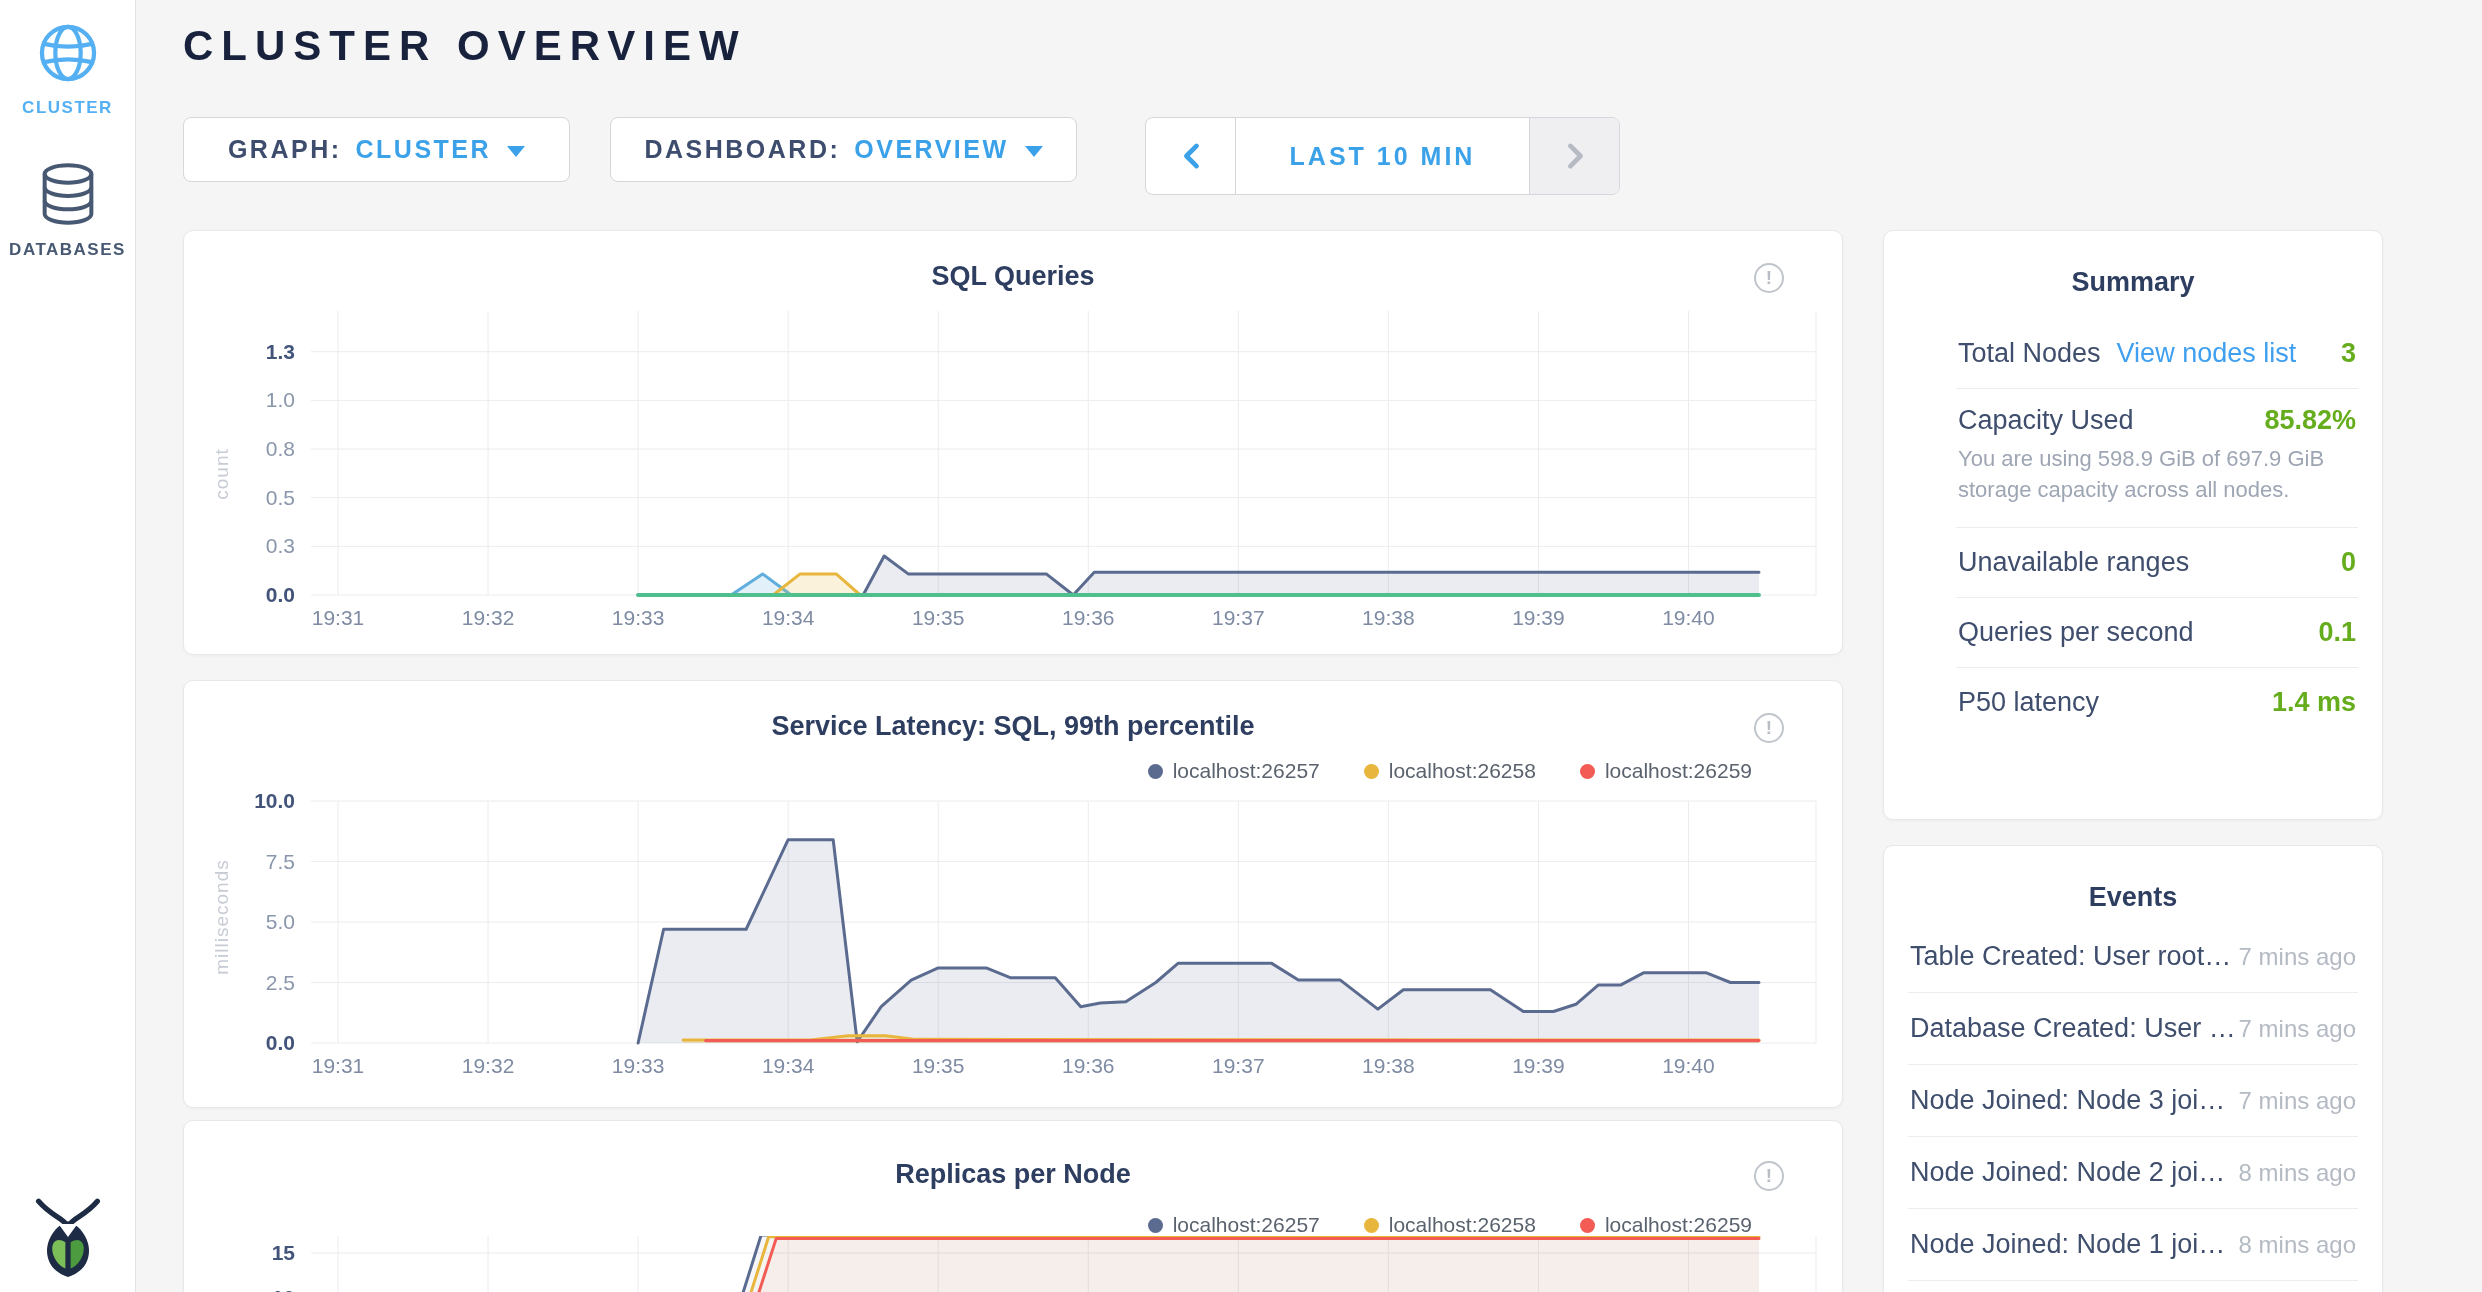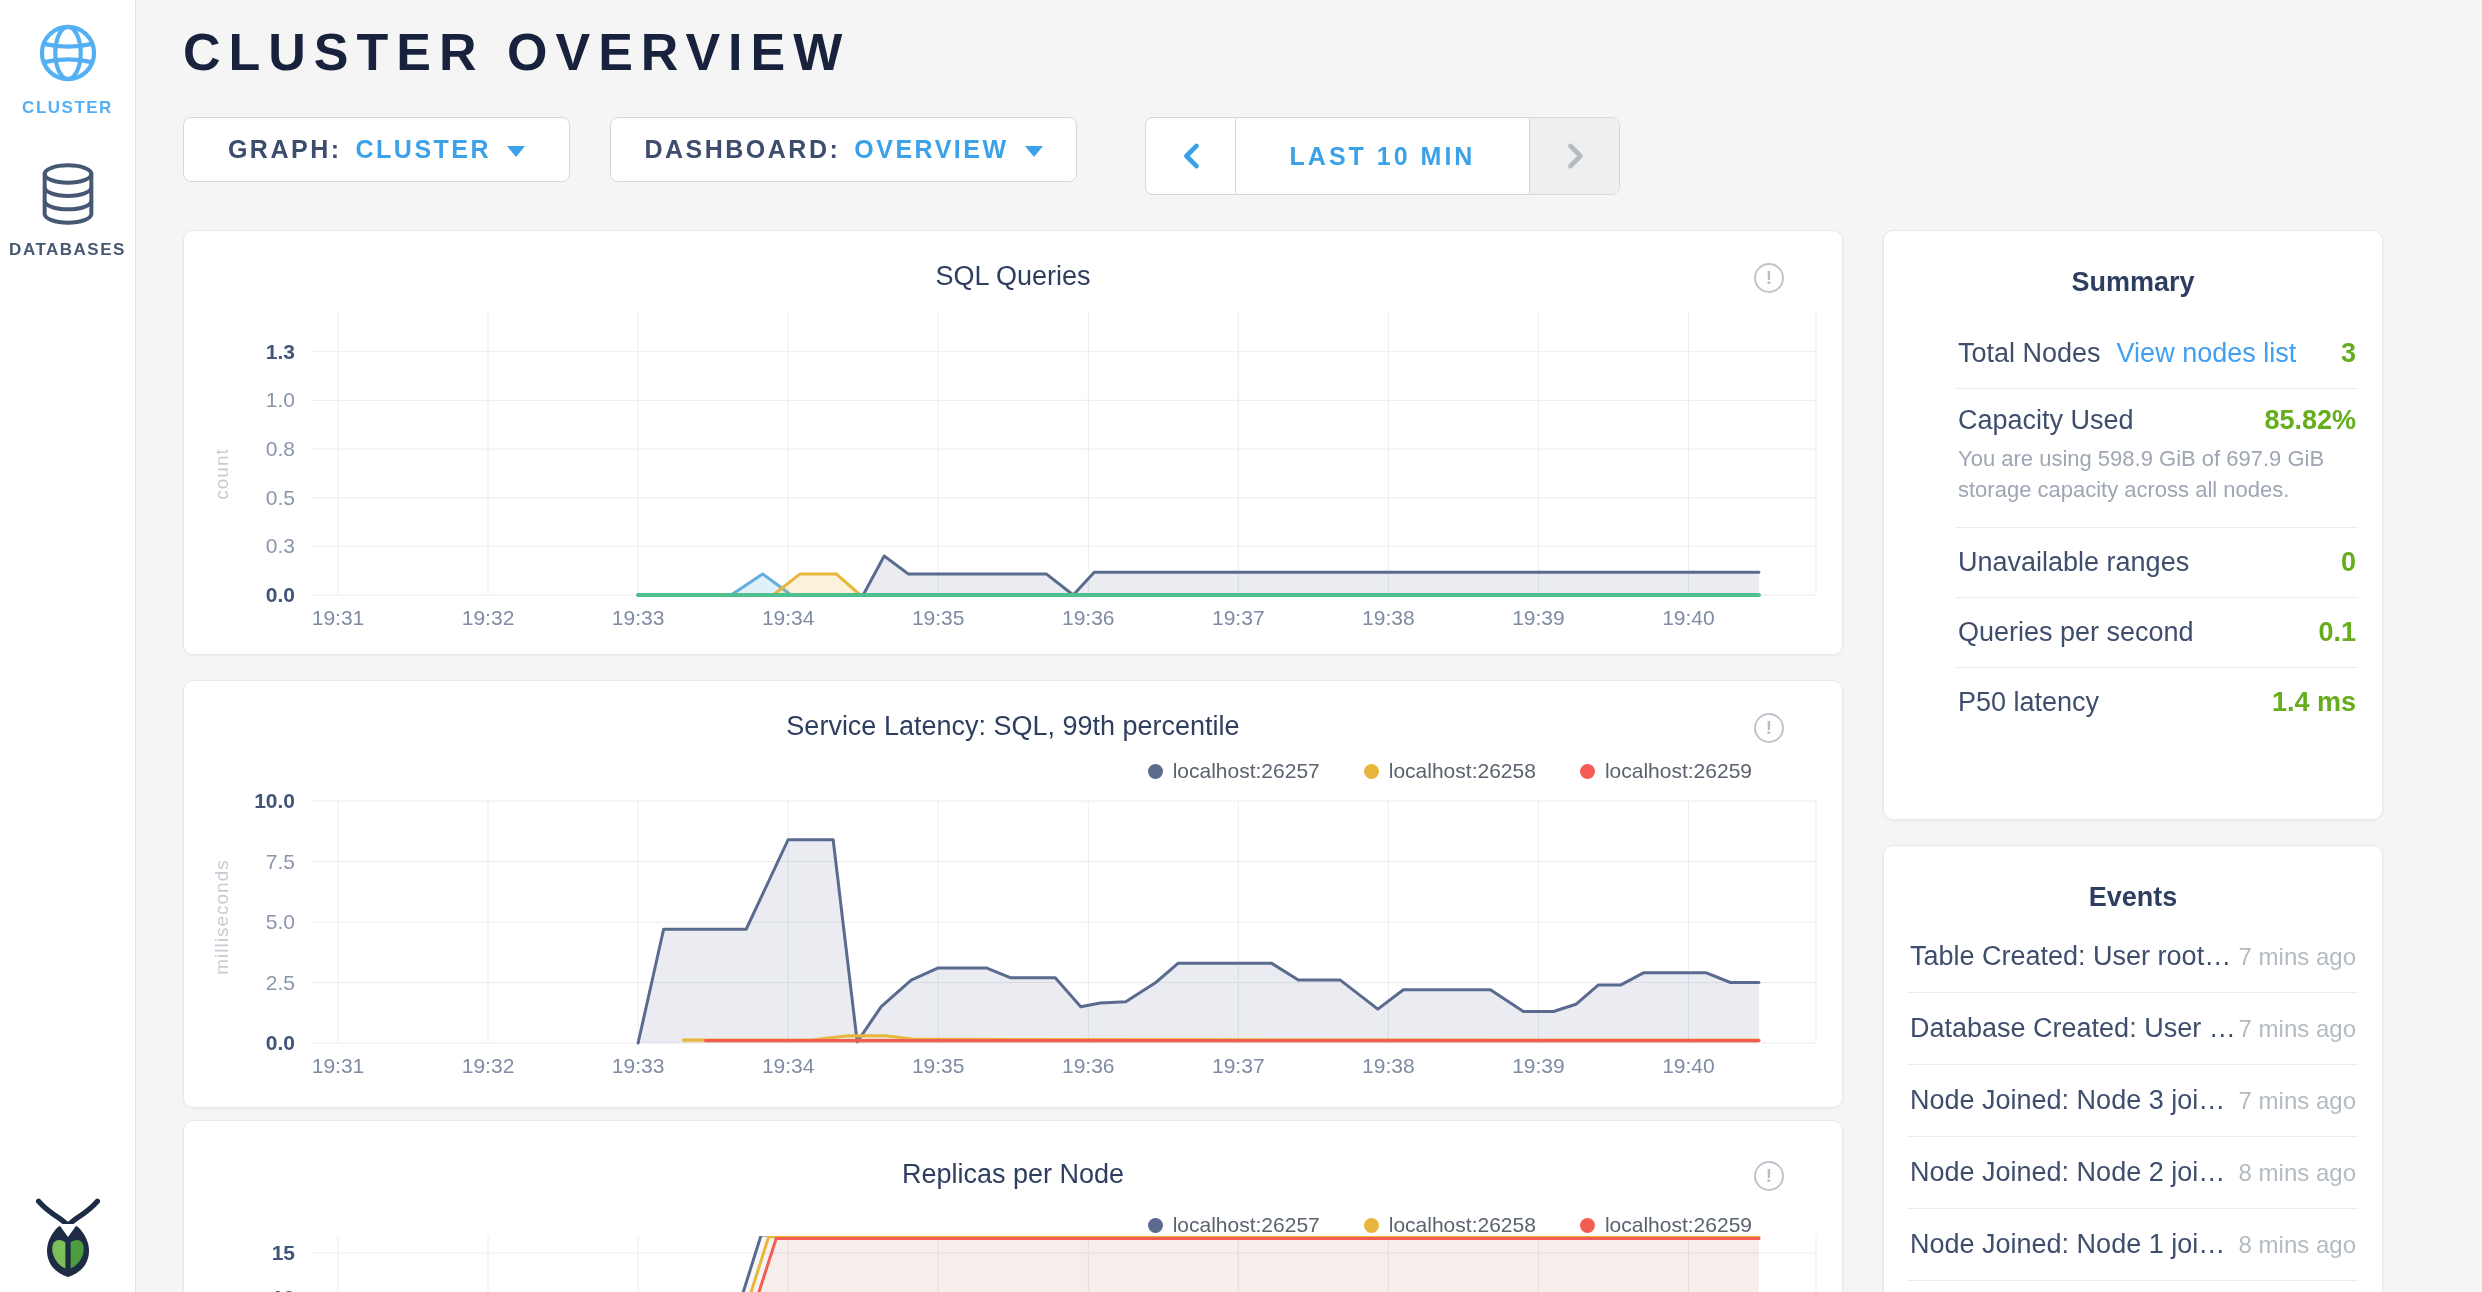--- a/index.html
+++ b/index.html
@@ -19,21 +19,21 @@
     display:block;margin-top:10px;font-size:17px;font-weight:700;letter-spacing:1.5px;
   }
   .nav-cluster{top:22px;}
   .nav-databases{top:162px;}
   .nav-cluster .nav-label{color:#54b0f2;}
   .nav-databases .nav-label{color:#475872;}
   .logo-bug{position:absolute;left:30px;bottom:14px;width:76px;height:84px;}
   
   .page-title{
     position:absolute;left:183px;top:22px;
-    font-size:52px;font-weight:700;letter-spacing:8px;color:#18223c;
+    font-size:42px;font-weight:700;letter-spacing:8px;color:#18223c;
   }
   .control-box{
     position:absolute;top:117px;height:65px;background:#fff;
     border:1px solid #d6d7db;border-radius:8px;box-sizing:border-box;
     display:flex;align-items:center;justify-content:center;
     font-size:25px;font-weight:700;letter-spacing:2.5px;color:#3e4d6e;cursor:pointer;text-align:center;
   }
   .ctl-graph{left:183px;width:387px;}
   .ctl-dashboard{left:610px;width:467px;}
   .control-box .ctl-value{color:#3ba2ea;margin-left:14px;}
@@ -55,21 +55,21 @@
   .card{
     position:absolute;background:#fff;border:1px solid #e7e8eb;border-radius:10px;
     box-shadow:0 1px 3px rgba(60,70,90,0.05);box-sizing:border-box;
   }
   .chart-card{left:183px;width:1660px;}
   .card-sql{top:230px;height:425px;}
   .card-latency{top:680px;height:428px;}
   .card-replicas{top:1120px;height:430px;}
   .chart-title{
     position:absolute;left:0;right:0;top:30px;text-align:center;
-    font-size:27px;font-weight:400;color:#2e3e60;
+    font-size:27px;font-weight:700;color:#2e3e60;
   }
   .info-icon{
     position:absolute;right:58px;top:32px;width:30px;height:30px;border-radius:50%;
     border:2px solid #c0c4cb;color:#b9bdc5;font-size:19px;font-weight:700;
     display:flex;align-items:center;justify-content:center;cursor:pointer;box-sizing:border-box;
   }
   .y-unit{
     position:absolute;left:-62px;width:200px;text-align:center;
     transform:rotate(-90deg);font-size:19px;letter-spacing:1px;color:#c6cbd4;
   }

